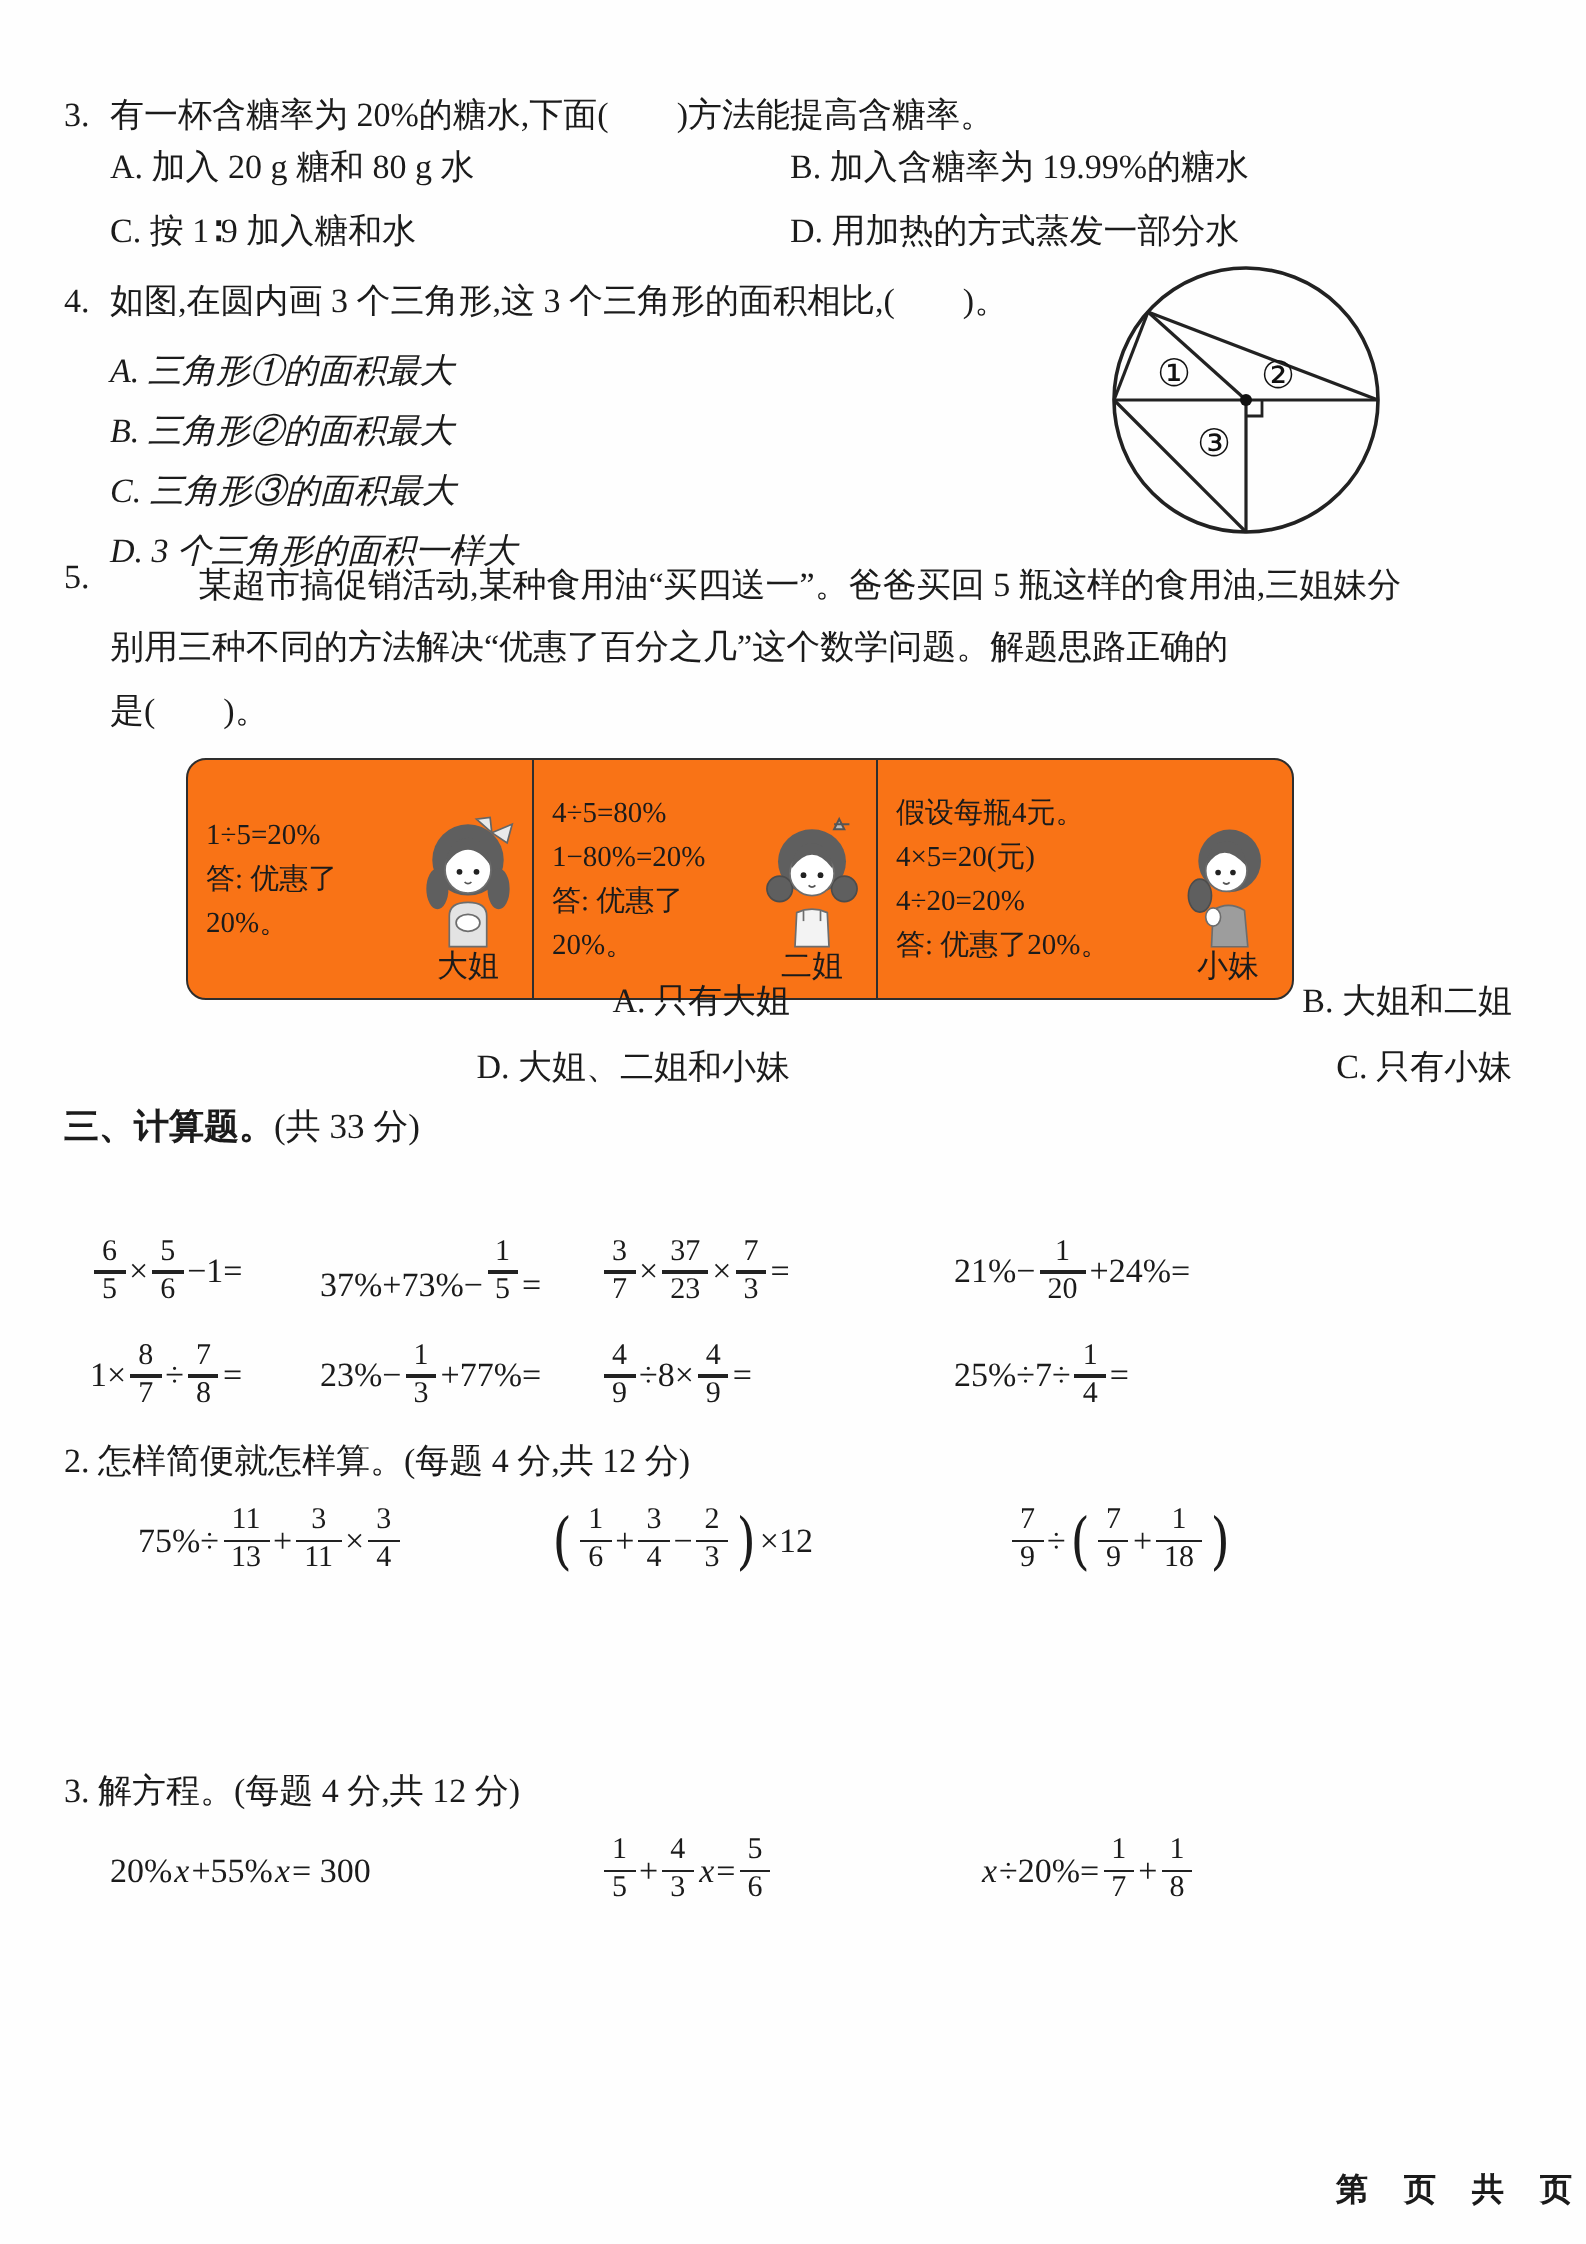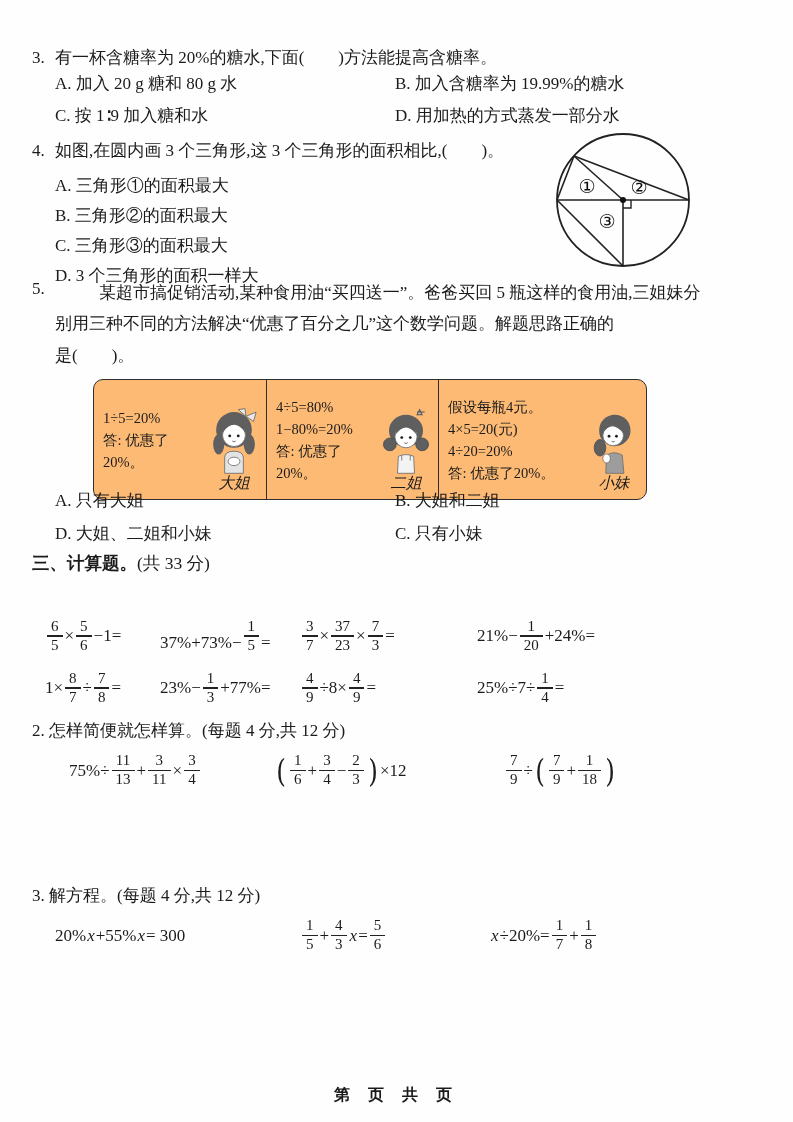--- a/index.html
+++ b/index.html
@@ -11,49 +11,49 @@
     color:#1b1b1b;
     font-family:"Liberation Serif","DejaVu Serif",serif;
     font-size:17px;
     overflow:hidden;
   }
   .abs{position:absolute;}
   .stem{display:flex;line-height:1.45;}
   .qnum{width:23px;flex:none;}
   .qtext{flex:1;}
   .optgrid{display:grid;grid-template-columns:340px 1fr;row-gap:9px;margin-top:1px;padding-left:23px;line-height:1.4;}
-  .optlist{padding-left:23px;margin-top:7px;}
+  .optlist{padding-left:23px;margin-top:7px;font-style:italic;}
   .optlist .opt{line-height:30px;}
   
   .scenebox{
     margin-left:61px;margin-top:8px;
     width:552px;height:119px;
     border:1.6px solid #2e2e2e;border-radius:10px;
     display:grid;grid-template-columns:172px 172px 1fr;
-    overflow:hidden;background:#fdba74;
+    overflow:hidden;background:#f97316;
   }
   .panel{display:flex;padding:5px 2px 3px 9px;}
   .panel + .panel{border-left:1.4px solid #2e2e2e;}
   .panel-text{flex:1;display:flex;flex-direction:column;justify-content:center;font-size:14.5px;line-height:1.5;}
   .panel-right{width:60px;flex:none;display:flex;flex-direction:column;align-items:center;justify-content:flex-end;padding-bottom:2px;}
-  .panel-name{font-size:15.5px;margin-top:-2px;font-style:italic;}
+  .panel-name{font-size:15.5px;margin-top:-2px;}
   
   .sechead .bold{font-weight:bold;}
   
   .exprrow{display:flex;align-items:center;}
   .expr{display:flex;align-items:center;flex:none;}
   .mtxt{font-size:17px;white-space:pre;}
   .mvar{font-style:italic;font-size:17px;padding:0 1px;}
   .frac{display:inline-flex;flex-direction:column;align-items:center;line-height:1.05;margin:0 2px;}
   .fnum,.fden{font-size:15px;padding:0 4px;}
   .fbar{height:1.2px;background:#222;align-self:stretch;margin:1px 0;}
   .bigp{font-size:31px;font-weight:300;font-family:"DejaVu Serif",serif;margin:0 1px;transform:scaleX(.8);}
   .footer{
     position:absolute;left:0;right:0;bottom:16px;
-    text-align:center;font-weight:bold;font-size:16px;letter-spacing:7px;
+    text-align:right;font-weight:bold;font-size:16px;letter-spacing:7px;
   }
   svg text{font-family:"DejaVu Sans","Liberation Sans",sans-serif;}
 </style>
 </head>
 <body>
 
 <div class="page">
 
   <div class="abs" style="top:46px;left:32px;width:724px;">
     <div class="stem">
@@ -178,21 +178,21 @@
             <path d="M20,78 L21,56 Q30,50 40,56 L42,78 Z" fill="#9d9d9d" stroke="#6d6d6d" stroke-width="1"></path>
             <ellipse cx="21" cy="60" rx="4.5" ry="5.5" fill="#fff" stroke="#6d6d6d" stroke-width="1"></ellipse>
           </svg>
           <span class="panel-name">小妹</span>
         </div>
       </div>
     </div>
   </div>
 
   <div class="abs" style="top:489px;left:32px;width:724px;">
-    <div class="optgrid" style="margin-top:0;">
+    <div class="optgrid" style="margin-top:0;text-align:right;">
       <span class="opt">A. 只有大姐</span>
       <span class="opt">B. 大姐和二姐</span>
       <span class="opt">D. 大姐、二姐和小妹</span>
       <span class="opt">C. 只有小妹</span>
     </div>
   </div>
 
   <div class="abs sechead" style="top:551px;left:32px;font-size:17.5px;">
     <span class="bold">三、计算题。</span><span>(共 33 分)</span>
   </div>

